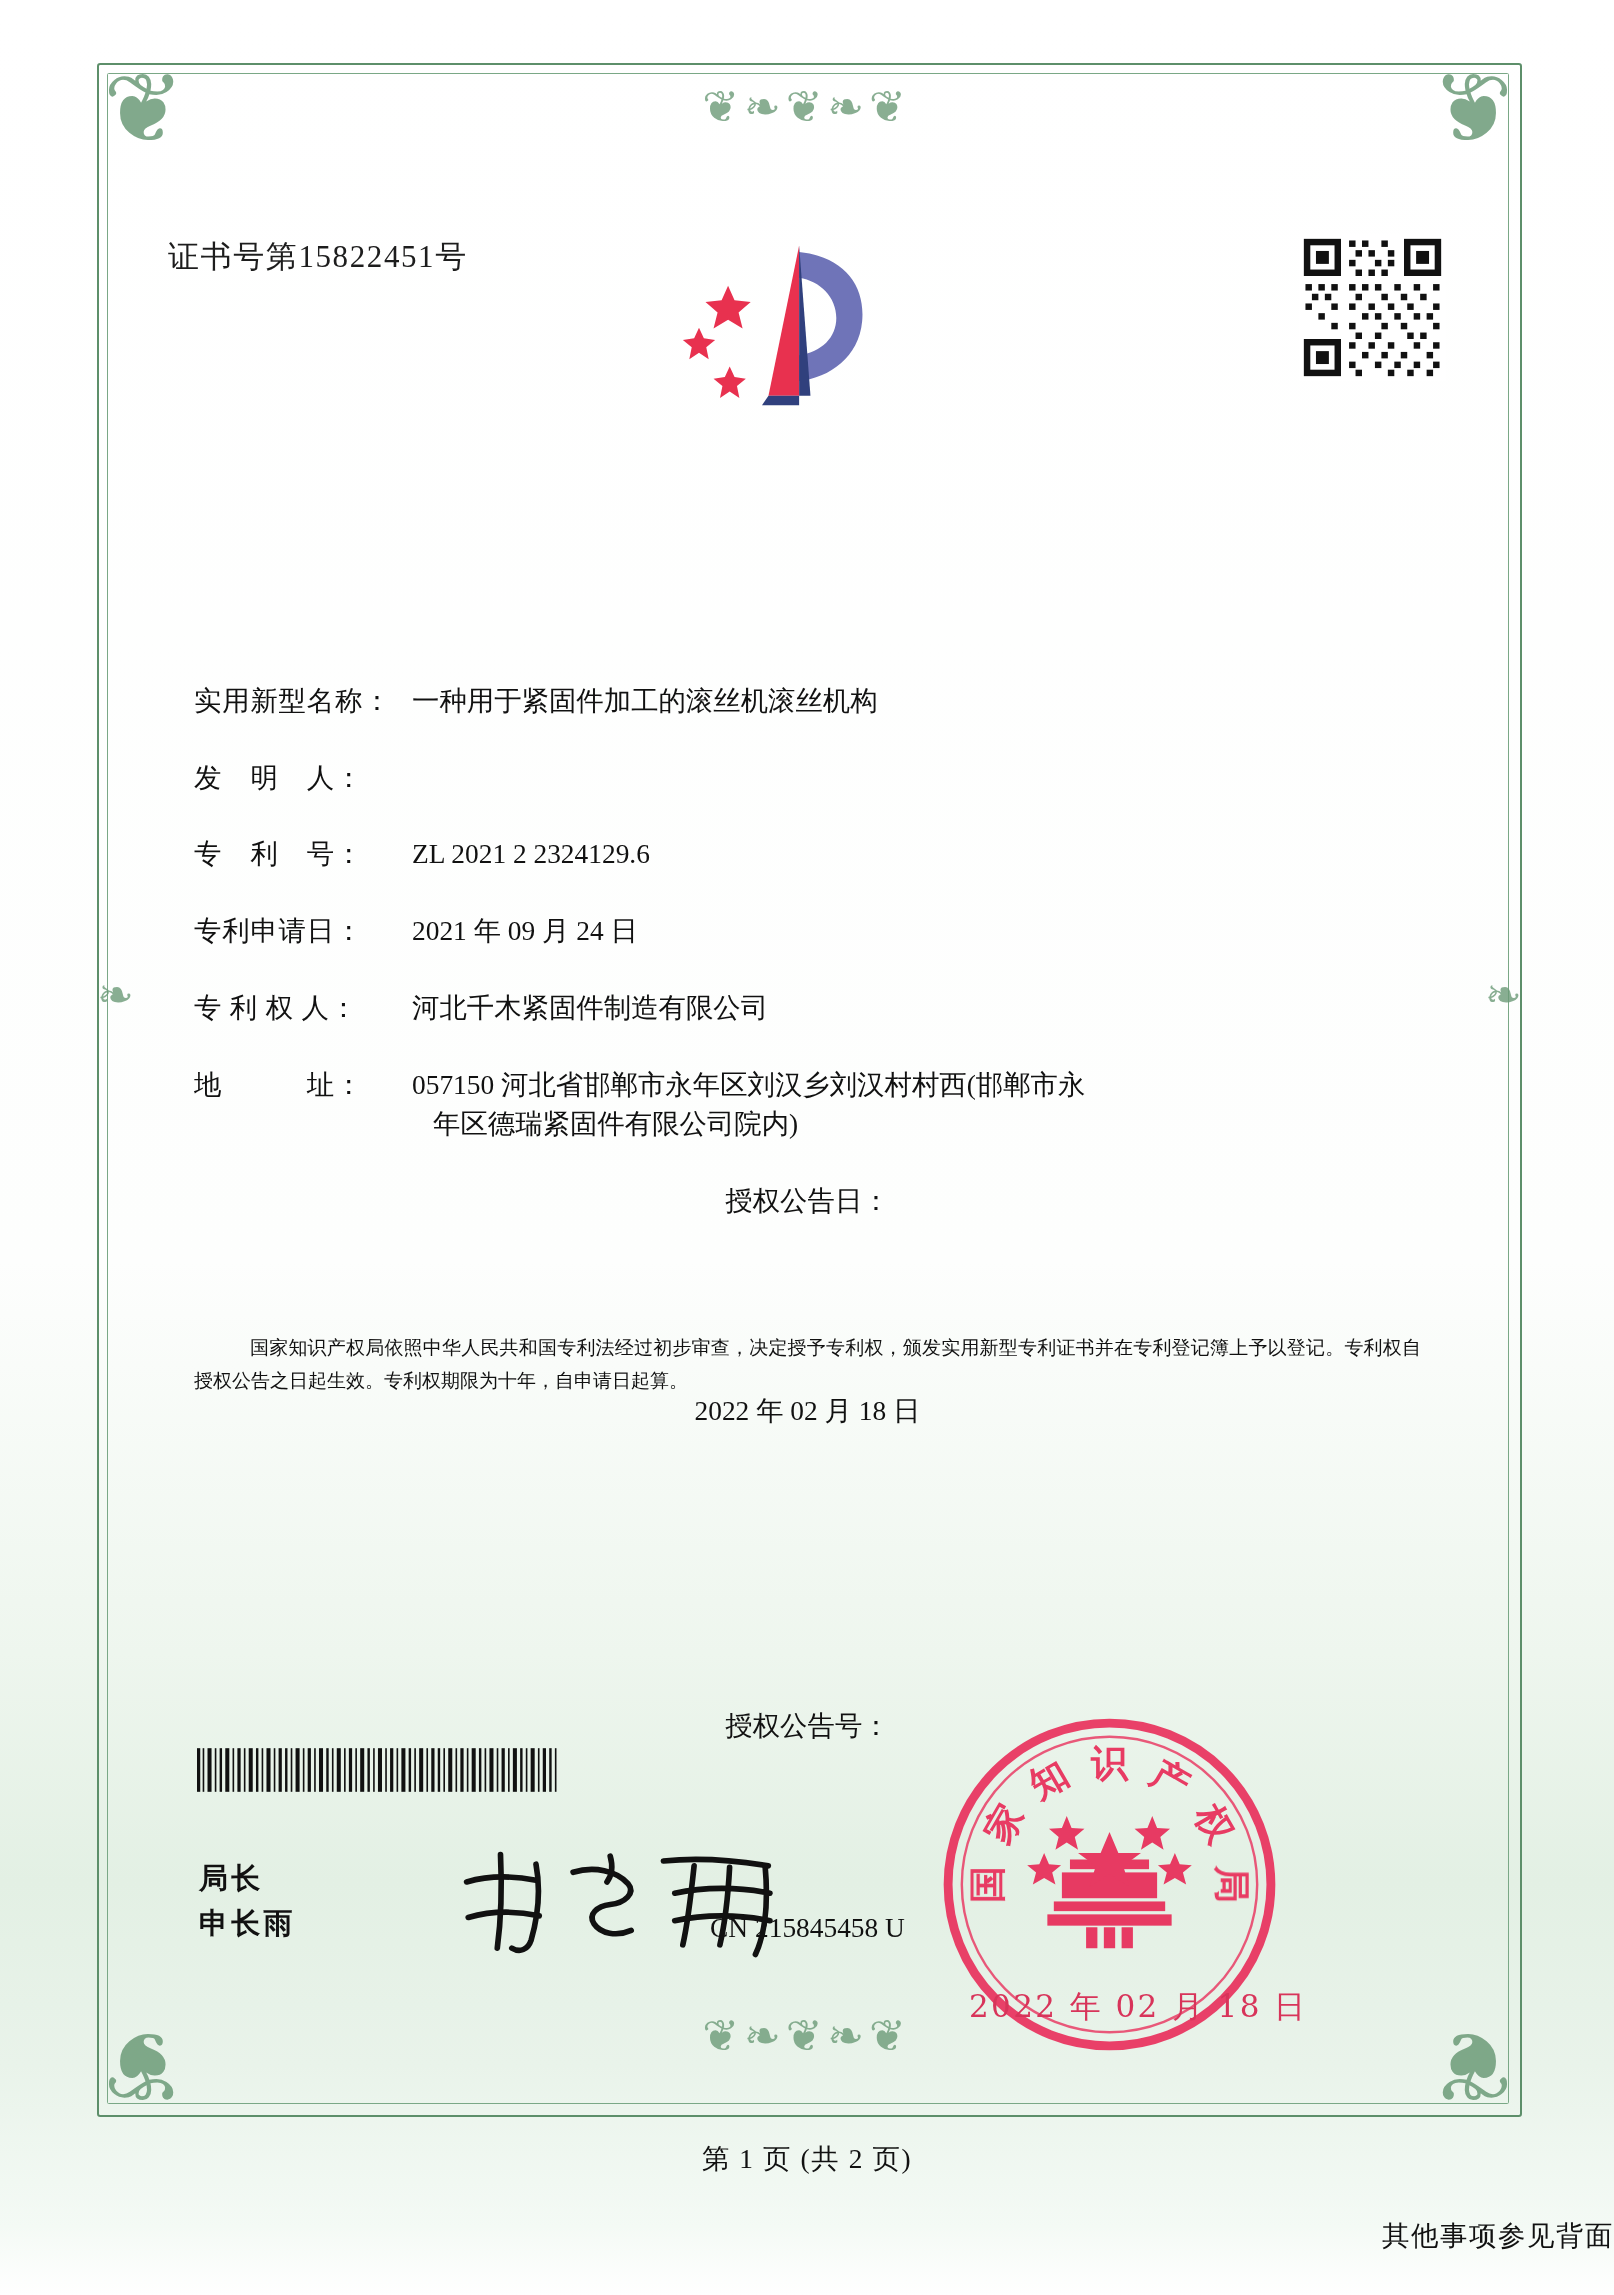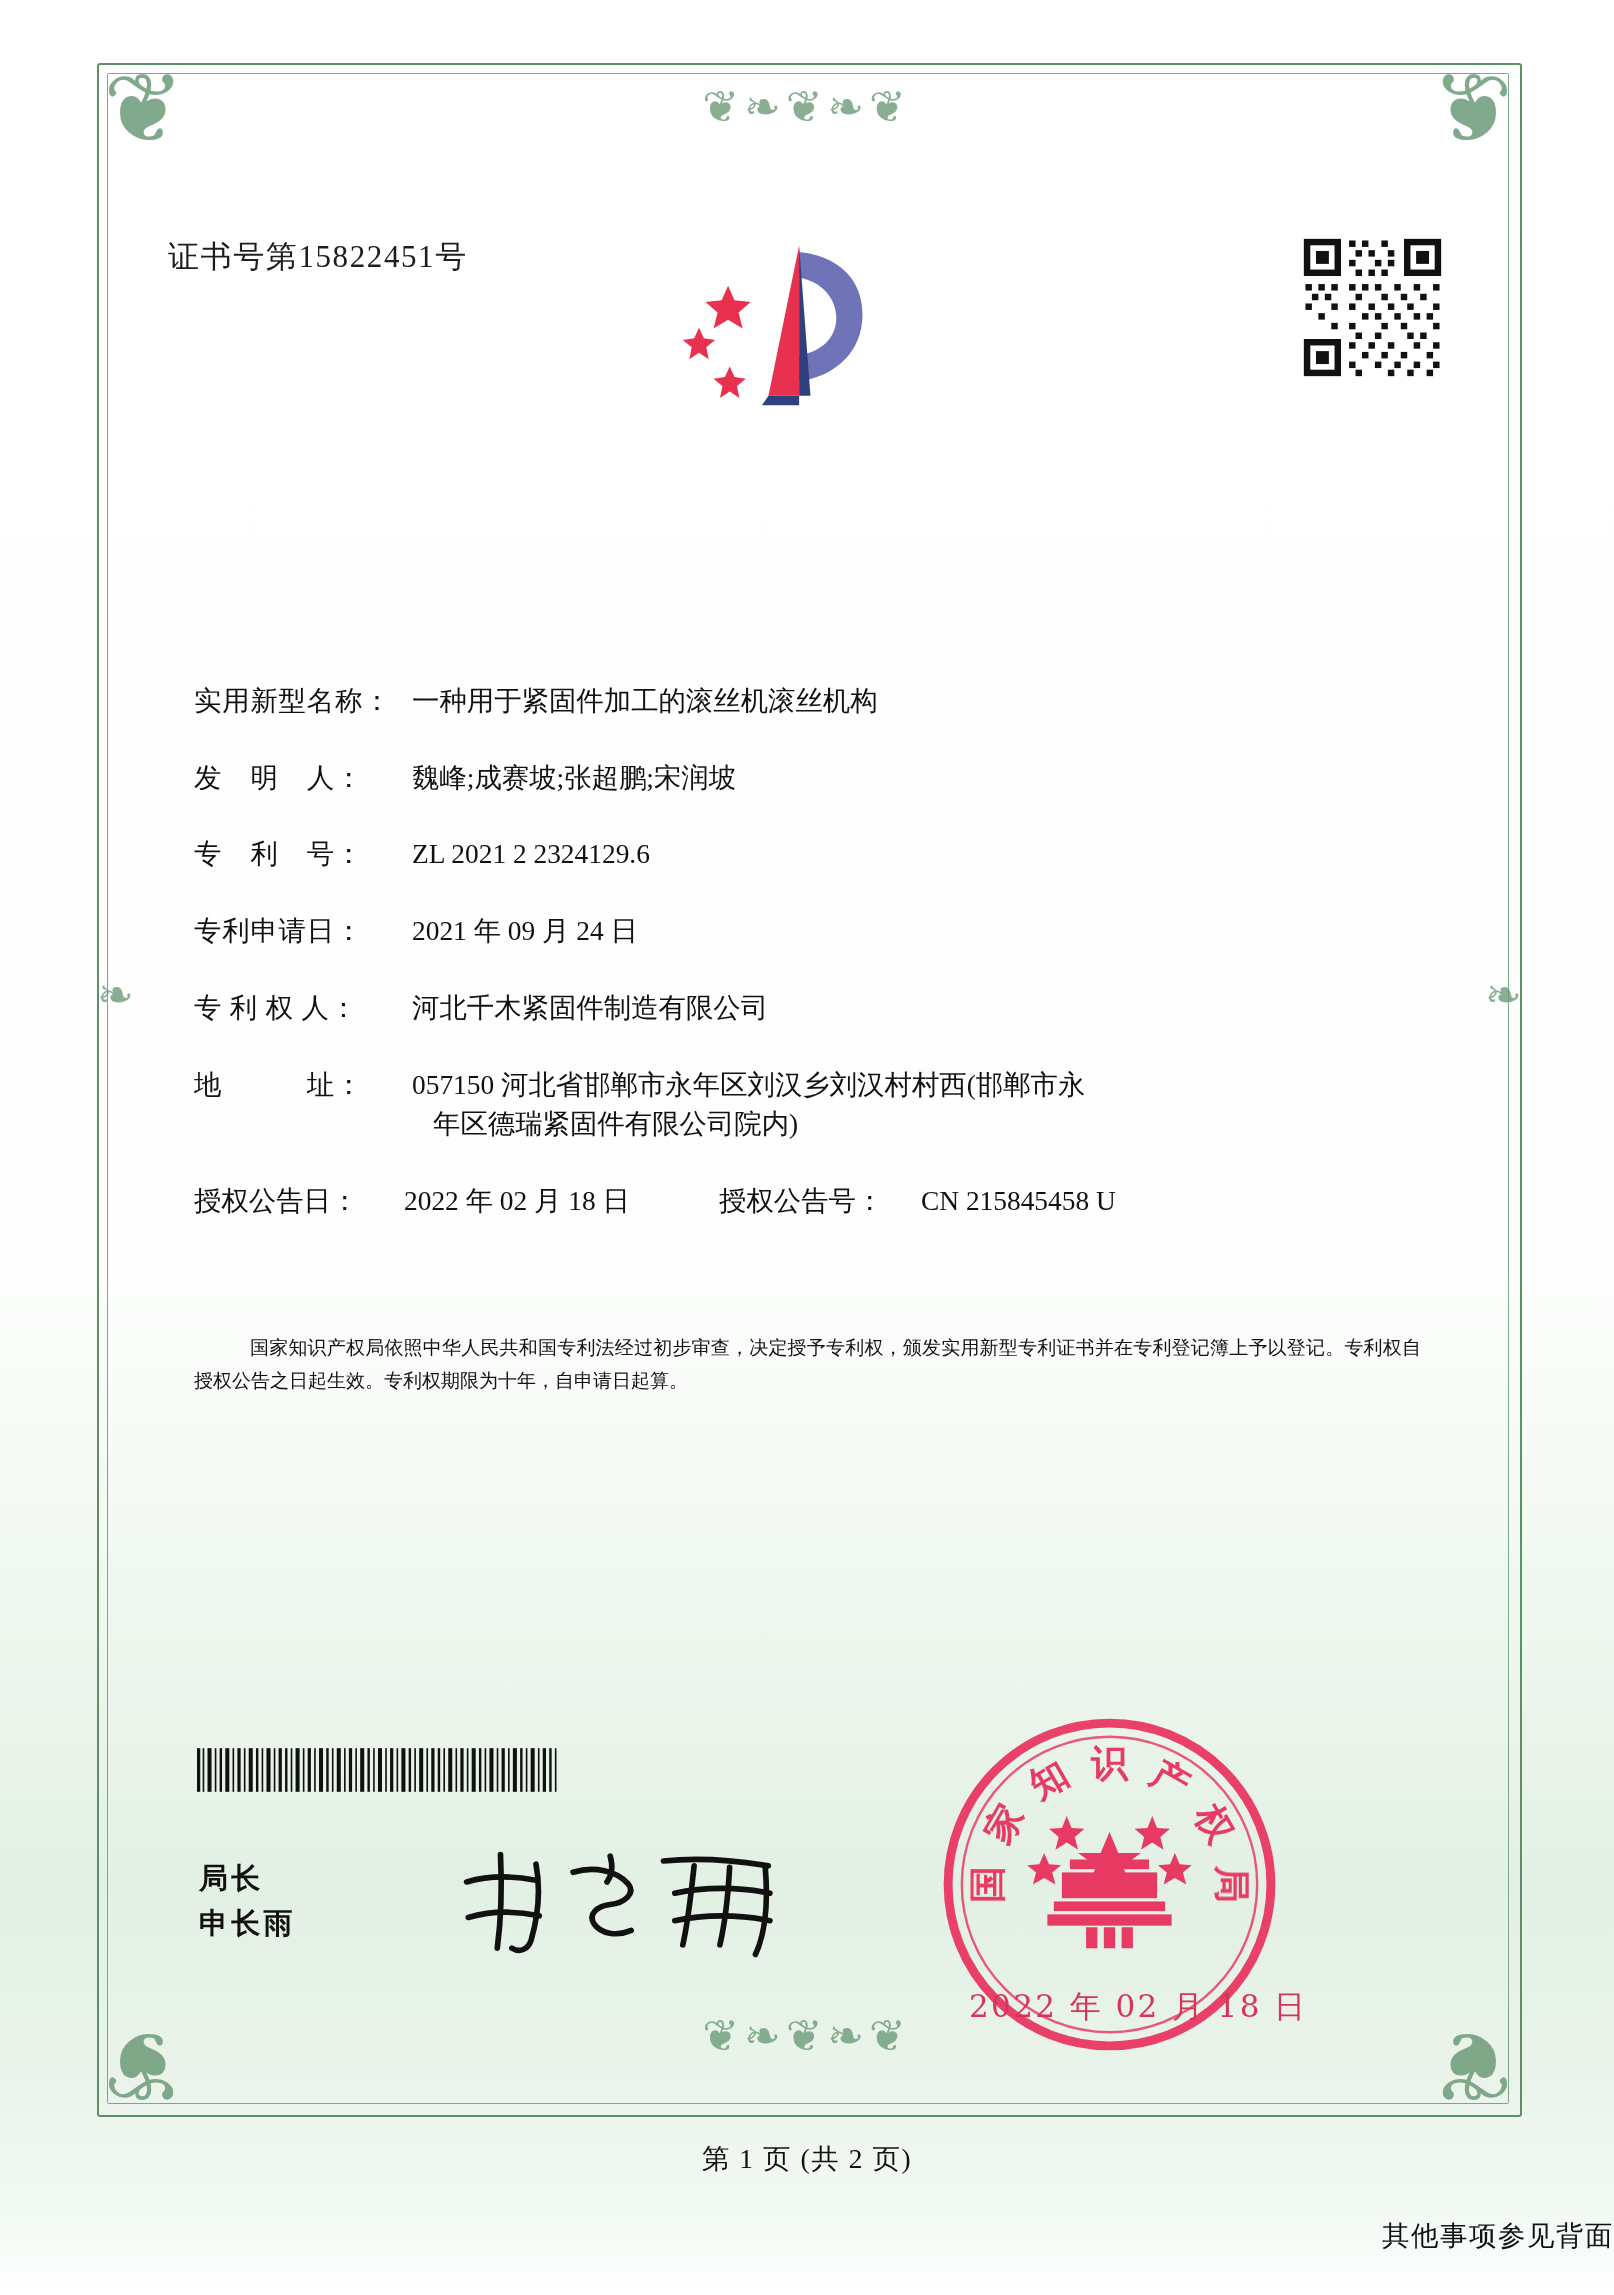--- a/index.html
+++ b/index.html
@@ -140,20 +140,21 @@
   }
   .field-value .indent2 {
     display: block;
     margin-left: 21px;
   }
   .row-two-col {
     display: flex;
     align-items: center;
     margin-bottom: 34px;
     line-height: 1.45;
+    flex-direction: column;
   }
   .grant-date-label { flex: 0 0 210px; white-space: pre; }
   .grant-date-value { flex: 0 0 315px; }
   .grant-no-label { flex: 0 0 202px; white-space: pre; }
   .grant-no-value { flex: 1 1 auto; }
 
   .body-text {
     position: absolute;
     left: 194px; top: 1332px;
     width: 1227px;
@@ -350,21 +351,20 @@
   </div>
 
 
   <div class="fields">
     <div class="field-row">
       <div class="field-label">实用新型名称：</div>
       <div class="field-value">一种用于紧固件加工的滚丝机滚丝机构</div>
     </div>
     <div class="field-row">
       <div class="field-label">发　明　人：</div>
-      <div class="field-value">魏峰;成赛坡;张超鹏;宋润坡</div>
     </div>
     <div class="field-row">
       <div class="field-label">专　利　号：</div>
       <div class="field-value">ZL 2021 2 2324129.6</div>
     </div>
     <div class="field-row">
       <div class="field-label">专利申请日：</div>
       <div class="field-value">2021 年 09 月 24 日</div>
     </div>
     <div class="field-row">

